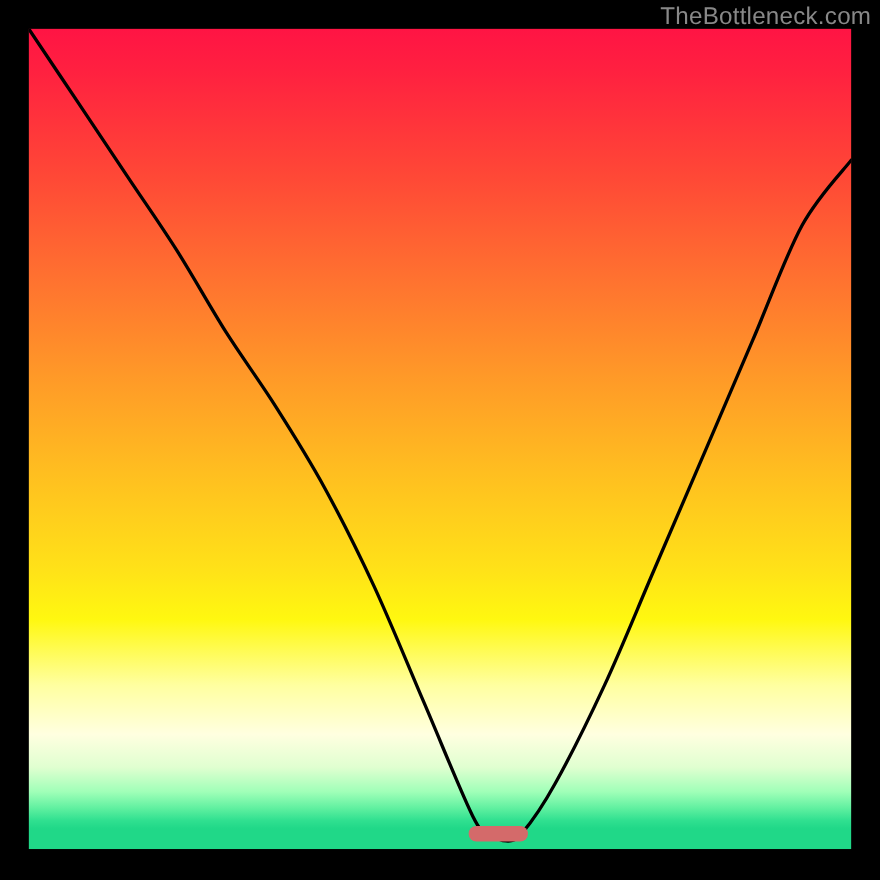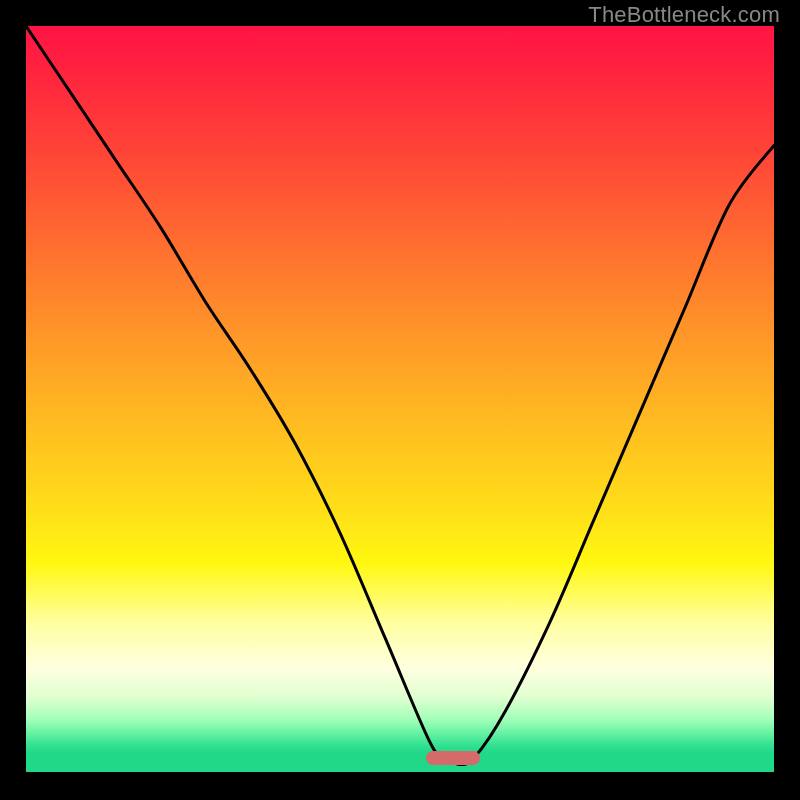--- a/index.html
+++ b/index.html
@@ -38,21 +38,21 @@
       #a0ffb8 93%,
       #60f0a0 95%,
       #30e090 96.5%,
       #20d888 97.5%,
       #20d888 100%
     );
   }
   .watermark {
     position: absolute;
     top: 2px;
-    right: 20px;
+    right: 8px;
     color: #888;
     font-size: 22px;
     font-weight: 500;
     letter-spacing: 0.2px;
   }
   svg.curve {
     position: absolute;
     left: 26px;
     top: 26px;
     width: 748px;

